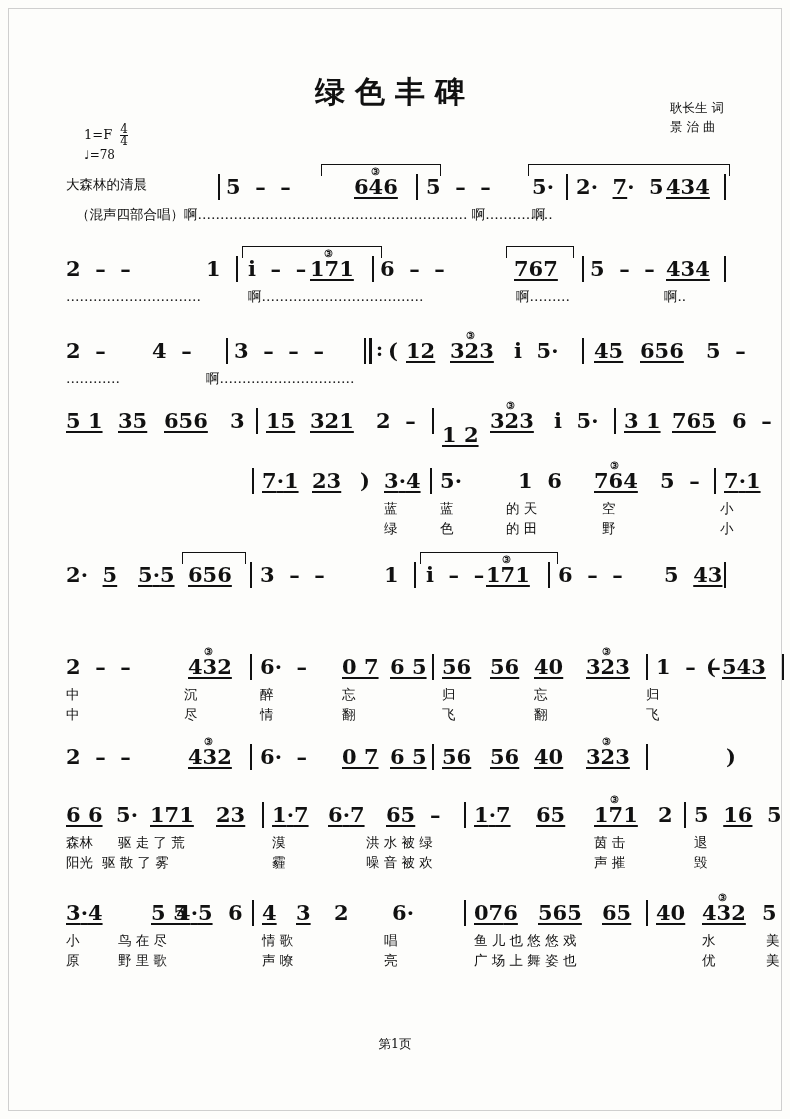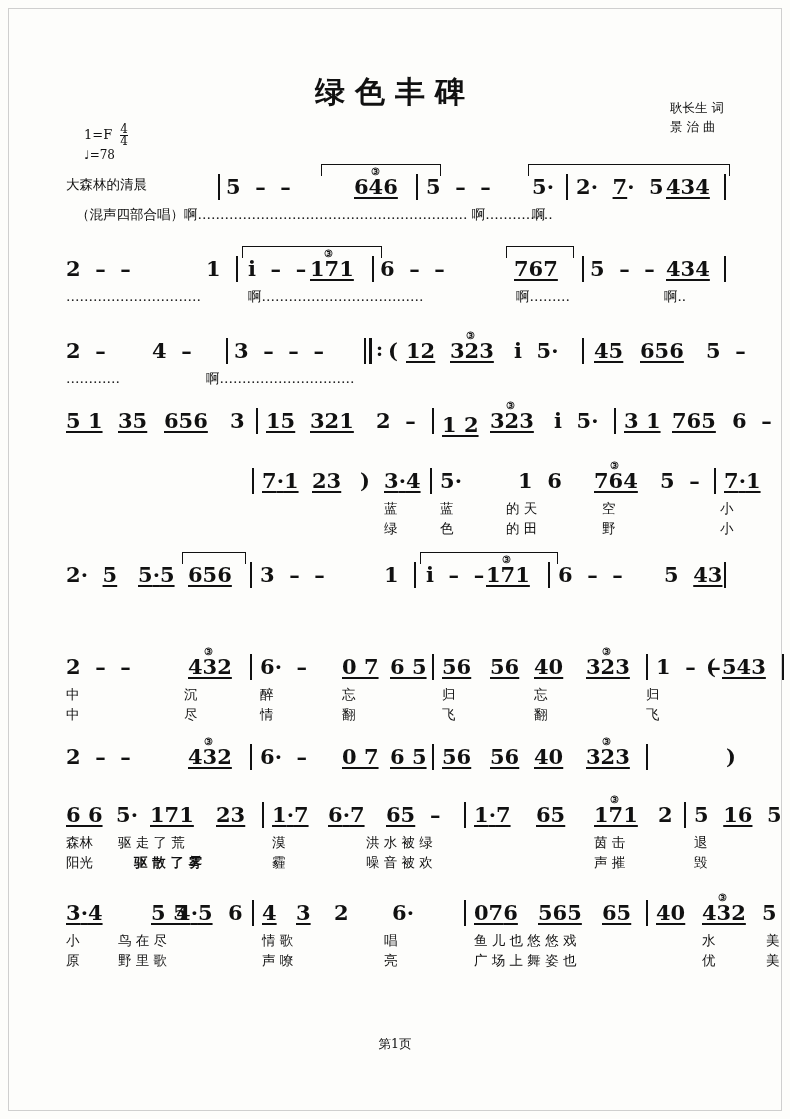--- a/index.html
+++ b/index.html
@@ -197,21 +197,21 @@
     <div class="notes">
       <div class="cell u" style="left:0px;top:2px;">5 1</div>
       <div class="cell u" style="left:52px;top:2px;">35</div>
       <div class="cell u" style="left:98px;top:2px;">656</div>
       <div class="cell" style="left:164px;top:2px;">3</div>
       <div class="bar" style="left:190px;top:2px;height:26px;"></div>
       <div class="cell u" style="left:200px;top:2px;">15</div>
       <div class="cell u" style="left:244px;top:2px;">321</div>
       <div class="cell" style="left:310px;top:2px;">2 &nbsp;–</div>
       <div class="bar" style="left:366px;top:2px;height:26px;"></div>
-      <div class="cell u" style="left:376px;top:6px;">1 2</div>
+      <div class="cell u" style="left:376px;top:16px;">1 2</div>
       <div class="trip" style="left:440px;top:-6px;">③</div>
       <div class="cell u" style="left:424px;top:2px;">323</div>
       <div class="cell" style="left:488px;top:2px;">i&nbsp; 5<span class="dotline">·</span></div>
       <div class="bar" style="left:548px;top:2px;height:26px;"></div>
       <div class="cell u" style="left:558px;top:2px;">3 1</div>
       <div class="cell u" style="left:606px;top:2px;">765</div>
       <div class="cell" style="left:666px;top:2px;">6 &nbsp;–</div>
     </div>
     <div class="lyr"></div>
   </div>
@@ -354,21 +354,21 @@
     <div class="lyr">
       <div class="lcell" style="left:0px;top:0px;">森林</div>
       <div class="lcell" style="left:52px;top:0px;">驱 走 了 荒</div>
       <div class="lcell" style="left:206px;top:0px;">漠</div>
       <div class="lcell" style="left:300px;top:0px;">洪 水 被 绿</div>
       <div class="lcell" style="left:528px;top:0px;">茵 击</div>
       <div class="lcell" style="left:628px;top:0px;">退</div>
     </div>
     <div class="lyr">
       <div class="lcell" style="left:0px;top:0px;">阳光</div>
-      <div class="lcell" style="left:68px;top:0px;font-weight:bold;">驱 散 了 雾</div>
+      <div class="lcell" style="left:36px;top:0px;">驱 散 了 雾</div>
       <div class="lcell" style="left:206px;top:0px;">霾</div>
       <div class="lcell" style="left:300px;top:0px;">噪 音 被 欢</div>
       <div class="lcell" style="left:528px;top:0px;">声 摧</div>
       <div class="lcell" style="left:628px;top:0px;">毁</div>
     </div>
   </div>
 
   <div class="sys" style="top:898px;">
     <div class="notes">
       <div class="cell u" style="left:0px;top:2px;">3<span class="dotline">·</span>4</div>

